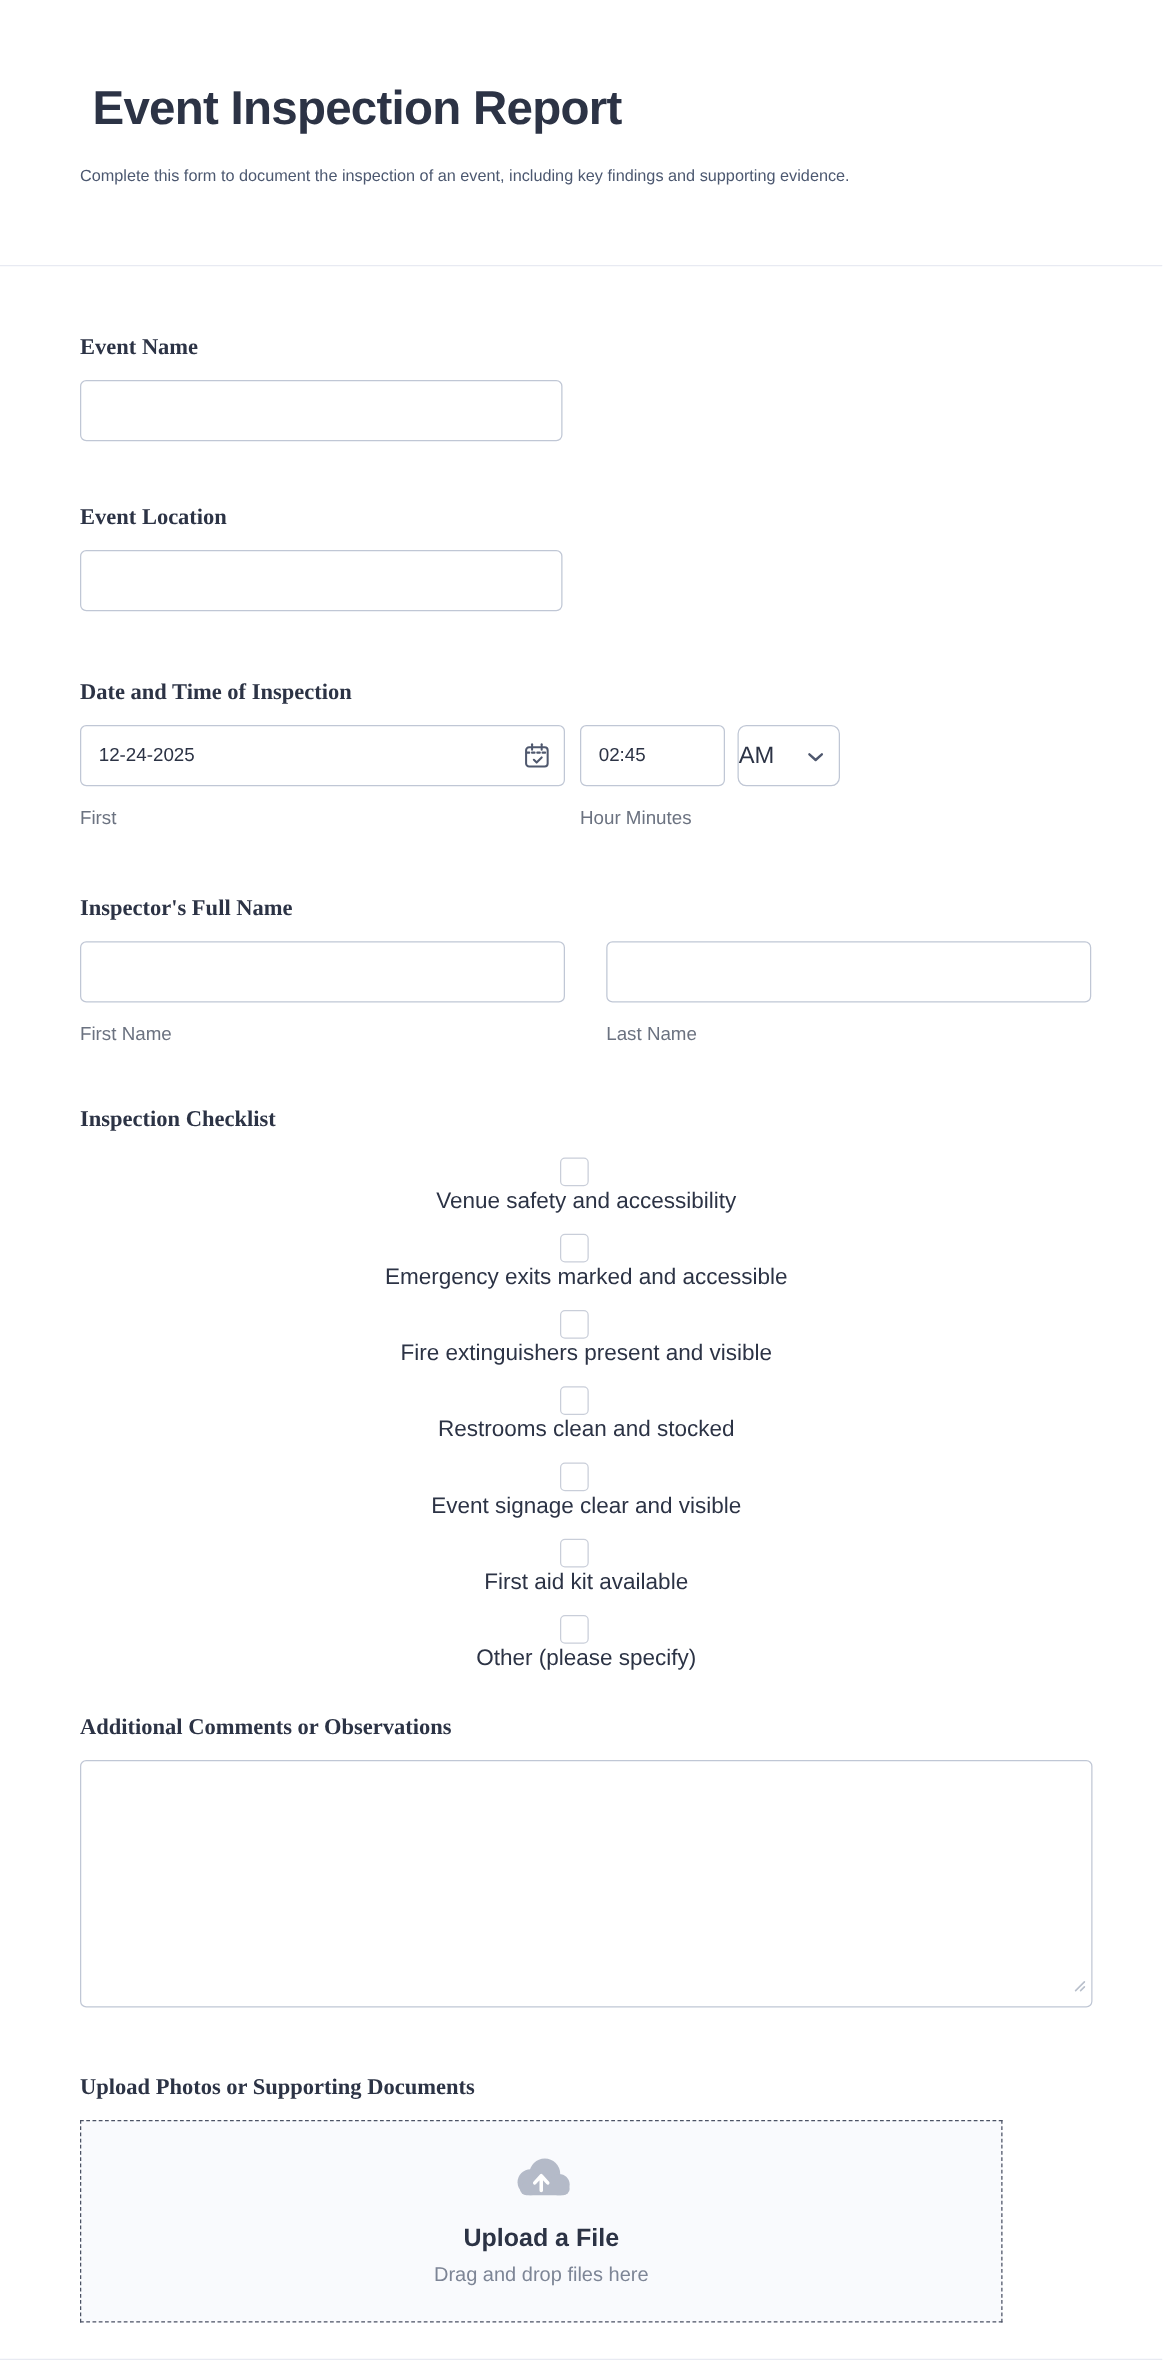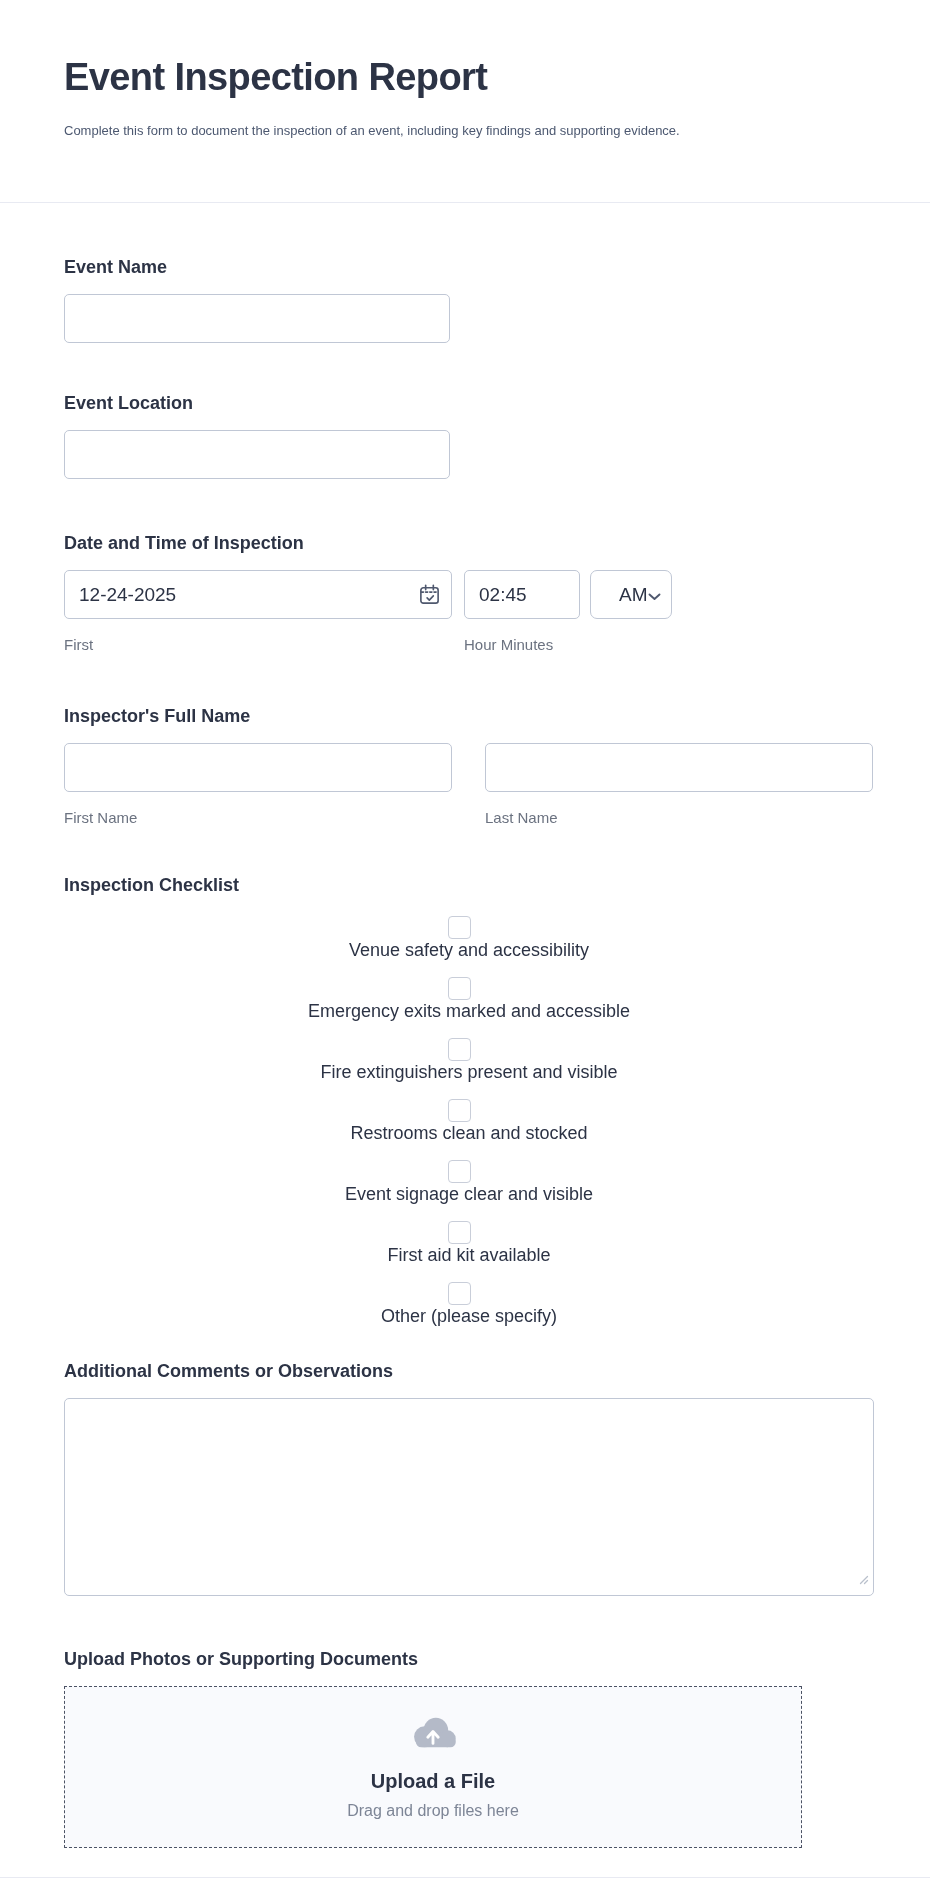--- a/index.html
+++ b/index.html
@@ -7,21 +7,21 @@
   body {
     width: 930px;
     min-height: 1897px;
     background: #ffffff;
     font-family: "Liberation Sans", sans-serif;
     color: #2c3345;
   }
   
   .header { padding: 56px 64px 0 64px; }
   .page-title {
-    margin: 0;
+    margin: 10px;
     font-size: 38px;
     font-weight: 700;
     letter-spacing: -0.6px;
     color: #2c3345;
   }
   .page-subtitle {
     margin: 16px 0 0 0;
     max-width: 772px;
     font-size: 13px;
     line-height: 32px;
@@ -31,30 +31,31 @@
   .divider-top { margin-top: 55px; }
   .divider-bottom { margin-top: 29px; }
 
   
   .main { padding: 54px 56px 0 64px; }
   .field-label {
     font-size: 18px;
     font-weight: 600;
     color: #2c3345;
     margin-bottom: 16px;
+    font-family: Liberation Serif, serif;
   }
   .text-input {
     display: block;
     width: 386px;
     height: 49px;
     border: 1px solid #c0c7d5;
     border-radius: 5px;
     background: #fff;
     font-family: "Liberation Sans", sans-serif;
-    font-size: 19px;
+    font-size: 15px;
     color: #2c3345;
     padding: 0 14px;
     outline: none;
   }
   .sublabel {
     margin-top: 17px;
     font-size: 15px;
     color: #6b7280;
   }
 
@@ -75,21 +76,21 @@
     position: absolute; right: 11px; top: 13px;
     width: 23px; height: 23px; cursor: pointer;
   }
   .dt-time-col { width: 116px; margin-right: 10px; }
   .time-input { width: 116px; }
   .ampm-select {
     width: 82px; height: 49px;
     border: 1px solid #c0c7d5;
     border-radius: 7px;
     display: flex; align-items: center; justify-content: space-between;
-    padding: 0 12px 0 28px;
+    padding: 0 12px 0 0;
     font-size: 19px; color: #2c3345;
     cursor: pointer; background: #fff;
   }
 
   
   .name-row { display: flex; }
   .name-col { width: 388px; }
   .name-col + .name-col { margin-left: 33px; }
   .name-col .text-input { width: 388px; }
 

